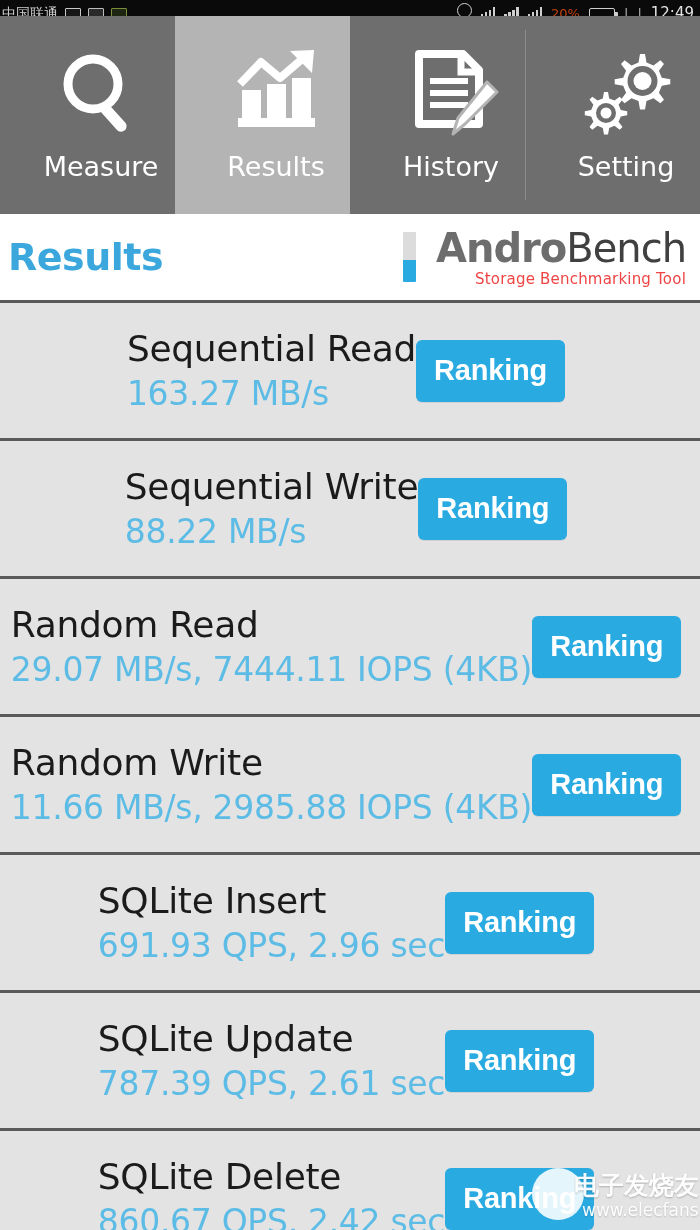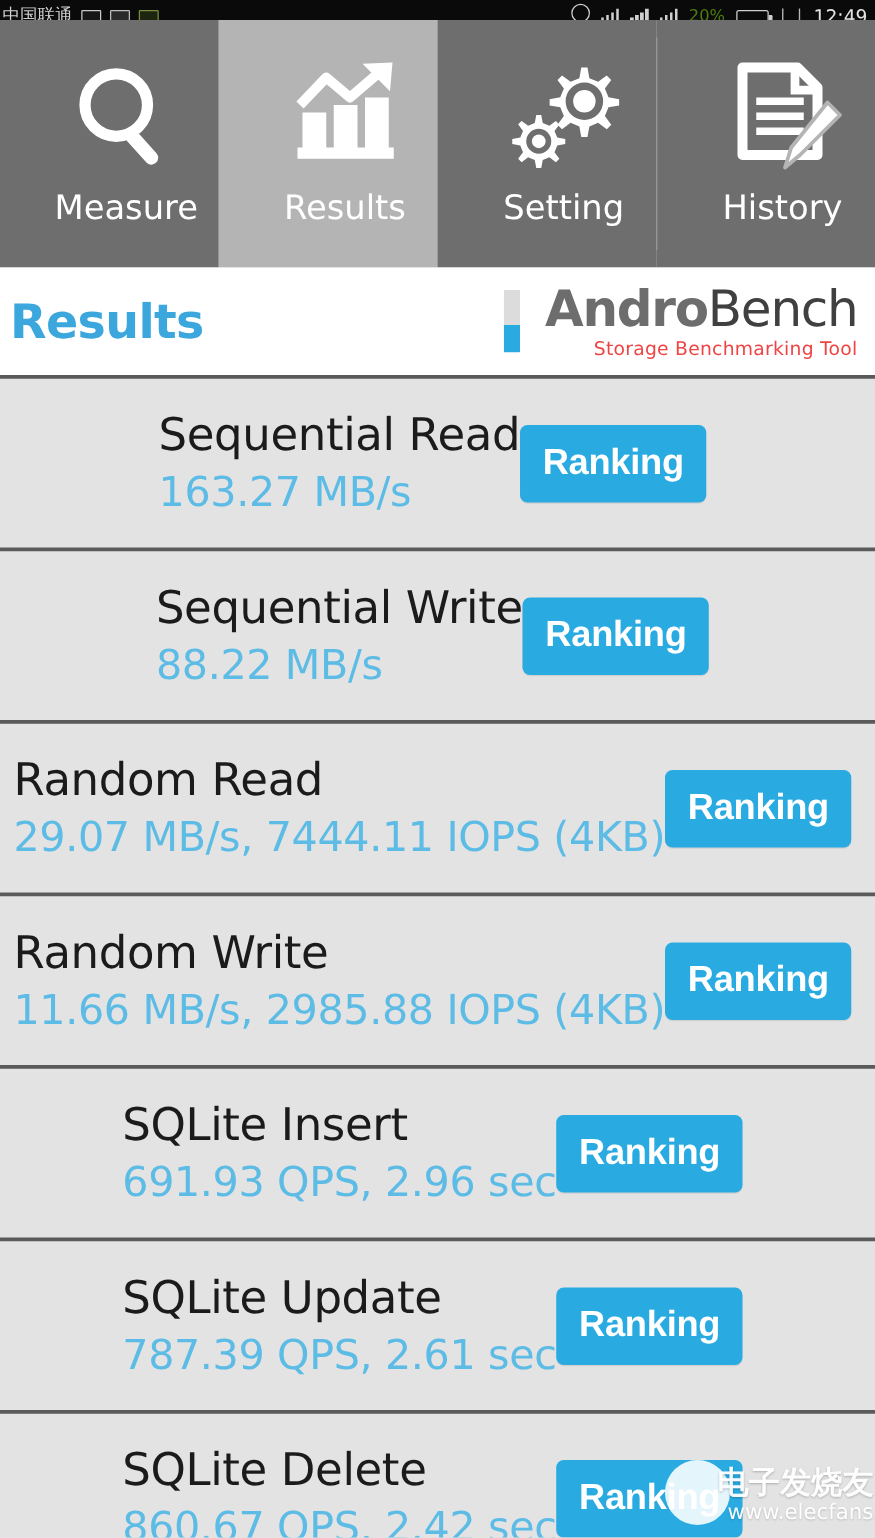--- a/index.html
+++ b/index.html
@@ -38,21 +38,21 @@
   .sb-circ {
     width:15px; height:15px; border-radius:50%;
     border:1.6px solid #d0d0d0;
   }
   .sb-bars { display:flex; align-items:flex-end; gap:1.5px; height:11px; }
   .sb-bars i { display:block; width:2.5px; background:#cfcfcf; }
   .sb-bars i:nth-child(1){height:4px}
   .sb-bars i:nth-child(2){height:6px}
   .sb-bars i:nth-child(3){height:8px}
   .sb-bars i:nth-child(4){height:11px}
-  .sb-pct { color:#4d7c0f; font-size:13px; line-height:13px; position:relative; top:2px;}
+  .sb-pct { color:#c2410c; font-size:13px; line-height:13px; position:relative; top:2px;}
   .sb-batt {
     width:26px; height:12px; border:1.6px solid #cfcfcf; border-radius:2px;
     position:relative; top:2px;
   }
   .sb-batt:after{
     content:""; position:absolute; right:-4px; top:3px;
     width:2.5px; height:5px; background:#cfcfcf; border-radius:0 1px 1px 0;
   }
   .sb-bar-sep { color:#b5b5b5; font-size:13px; line-height:13px; position:relative; top:2px;}
   .sb-time { color:#e2e2e2; font-size:15px; line-height:15px; position:relative; top:3px; }
@@ -211,52 +211,52 @@
         <svg width="96" height="92" viewBox="0 0 96 92">
           <rect x="14" y="42" width="19" height="33" fill="#ffffff"></rect>
           <rect x="39" y="36" width="19" height="39" fill="#ffffff"></rect>
           <rect x="64" y="30" width="19" height="45" fill="#ffffff"></rect>
           <rect x="10" y="70" width="77" height="9" fill="#ffffff"></rect>
           <path d="M12 36 L33 14 L52 30 L80 6" fill="none" stroke="#ffffff" stroke-width="8" stroke-linejoin="round"></path>
           <path d="M62 3 L86 2 L84 25 Z" fill="#ffffff"></path>
         </svg>
       </span>
       <span class="tab-label">Results</span>
+    </div>
+
+    <div class="tab">
+      <span class="tab-icon">
+        <svg width="96" height="92" viewBox="0 0 96 92">
+          <path d="M16 6 H60 L76 22 V76 H16 Z" fill="none" stroke="#ffffff" stroke-width="8" stroke-linejoin="round"></path>
+          <path d="M58 6 V24 H76" fill="none" stroke="#ffffff" stroke-width="7"></path>
+          <rect x="27" y="30" width="38" height="6" fill="#ffffff"></rect>
+          <rect x="27" y="42" width="38" height="6" fill="#ffffff"></rect>
+          <rect x="27" y="54" width="38" height="6" fill="#ffffff"></rect>
+          <path d="M84 34 L94 44 L62 76 L50 86 L55 70 Z" fill="#ffffff" stroke="#b4b4b4" stroke-width="3" stroke-linejoin="round"></path>
+        </svg>
+      </span>
+      <span class="tab-label">History</span>
     </div>
 
     <div class="tab">
       <span class="tab-icon">
         <svg width="96" height="92" viewBox="0 0 96 92">
           <g fill="#ffffff">
             <path d="M62 6 l5 0 1.5 8.5 7 2.9 6.9-5.1 3.6 3.6 -5.1 6.9 2.9 7 8.5 1.5 0 5 -8.5 1.5 -2.9 7 5.1 6.9 -3.6 3.6 -6.9-5.1 -7 2.9 -1.5 8.5 -5 0 -1.5-8.5 -7-2.9 -6.9 5.1 -3.6-3.6 5.1-6.9 -2.9-7 -8.5-1.5 0-5 8.5-1.5 2.9-7 -5.1-6.9 3.6-3.6 6.9 5.1 7-2.9 Z"></path>
             <circle cx="64.5" cy="33" r="15" fill="#6e6e6e"></circle>
             <circle cx="64.5" cy="33" r="9" fill="#ffffff"></circle>
             <path d="M26 44 l4 0 1.2 6.4 5.3 2.2 5.2-3.9 2.8 2.8 -3.9 5.2 2.2 5.3 6.4 1.2 0 4 -6.4 1.2 -2.2 5.3 3.9 5.2 -2.8 2.8 -5.2-3.9 -5.3 2.2 -1.2 6.4 -4 0 -1.2-6.4 -5.3-2.2 -5.2 3.9 -2.8-2.8 3.9-5.2 -2.2-5.3 -6.4-1.2 0-4 6.4-1.2 2.2-5.3 -3.9-5.2 2.8-2.8 5.2 3.9 5.3-2.2 Z"></path>
             <circle cx="28" cy="65" r="10" fill="#6e6e6e"></circle>
             <circle cx="28" cy="65" r="5.5" fill="#ffffff"></circle>
           </g>
         </svg>
       </span>
       <span class="tab-label">Setting</span>
     </div>
 
-    <div class="tab">
-      <span class="tab-icon">
-        <svg width="96" height="92" viewBox="0 0 96 92">
-          <path d="M16 6 H60 L76 22 V76 H16 Z" fill="none" stroke="#ffffff" stroke-width="8" stroke-linejoin="round"></path>
-          <path d="M58 6 V24 H76" fill="none" stroke="#ffffff" stroke-width="7"></path>
-          <rect x="27" y="30" width="38" height="6" fill="#ffffff"></rect>
-          <rect x="27" y="42" width="38" height="6" fill="#ffffff"></rect>
-          <rect x="27" y="54" width="38" height="6" fill="#ffffff"></rect>
-          <path d="M84 34 L94 44 L62 76 L50 86 L55 70 Z" fill="#ffffff" stroke="#b4b4b4" stroke-width="3" stroke-linejoin="round"></path>
-        </svg>
-      </span>
-      <span class="tab-label">History</span>
-    </div>
-
   </div>
 
   <div class="header">
     <div class="page-title">Results</div>
     <div class="logo">
       <span class="logo-bar">
         <span class="top"></span>
           <span class="bot"></span>
       </span>
       <span class="logo-text">

